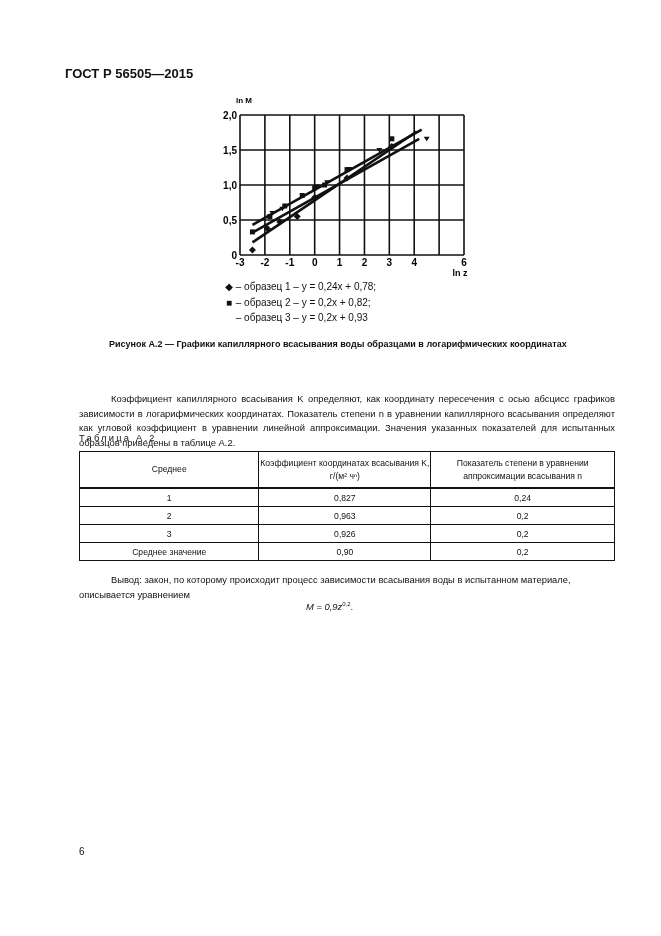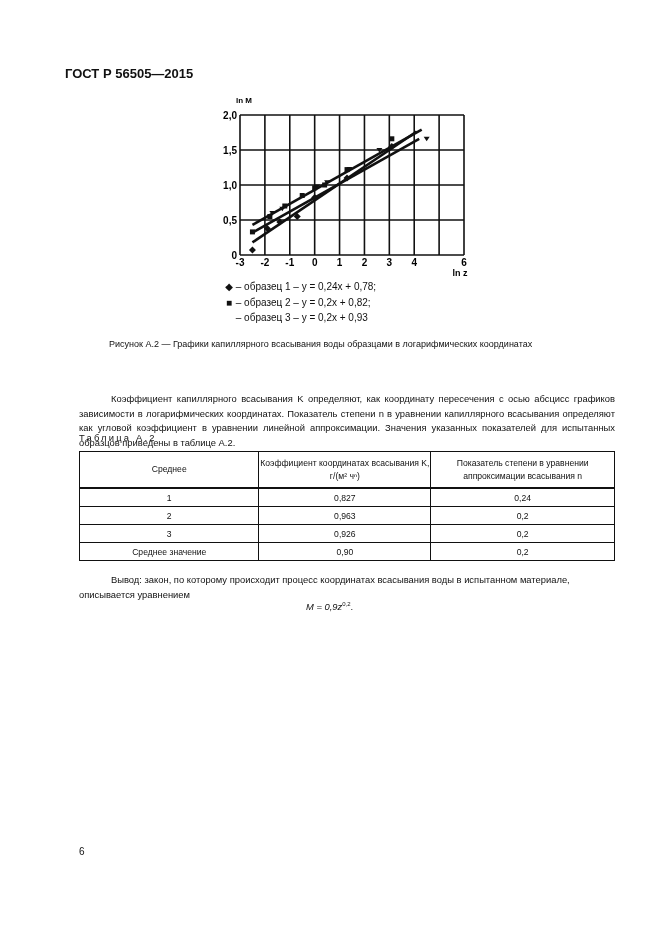--- a/index.html
+++ b/index.html
@@ -4,21 +4,21 @@
   <style>
     html, body { margin: 0; padding: 0; background: #ffffff; }
     body { width: 661px; height: 936px; position: relative; overflow: hidden;
            font-family: "Liberation Sans", sans-serif; color: #111; }
     .header { position: absolute; left: 65px; top: 66px; font-weight: bold; font-size: 13px; }
     .chart-wrap { position: absolute; left: 218px; top: 88px; width: 270px; height: 240px; }
     .chart-wrap svg { position: absolute; left: 0; top: 0; }
     .legend { position: absolute; left: 225px; top: 279px; font-size: 10px; font-weight: normal; line-height: 15.5px; font-style: normal; }
     .legend .row { white-space: nowrap; }
     .legend .mk { display: inline-block; width: 8px; text-align: center; }
-    .caption { position: absolute; left: 109px; top: 339px; font-size: 9px; }
+    .caption { position: absolute; left: 109px; top: 339px; font-size: 9px; font-weight: bold; }
     .para { position: absolute; left: 79px; top: 392px; width: 536px; font-size: 9.4px; line-height: 14.7px; text-align: justify; }
     .para .ind { display: inline-block; width: 32px; }
     .tbl-title { position: absolute; left: 79px; top: 432px; font-size: 9.4px; letter-spacing: 2.2px; }
     table { position: absolute; left: 79px; top: 451px; width: 536px; border-collapse: collapse; font-size: 8.6px; }
     th, td { border: 1px solid #111; text-align: center; padding: 0; }
     thead th { font-weight: normal; height: 35px; line-height: 13px; border-bottom: 2px solid #111; }
     tbody td { height: 17px; }
     .c1 { width: 180px; } .c2 { width: 172px; } .c3 { width: 184px; }
     .concl { position: absolute; left: 79px; top: 573px; width: 536px; font-size: 9.4px; line-height: 14.7px; }
     .concl .ind { display: inline-block; width: 32px; }
@@ -138,17 +138,17 @@
       <td>0,2</td>
     </tr>
     <tr>
       <td>Среднее значение</td>
       <td>0,90</td>
       <td>0,2</td>
     </tr>
   </tbody>
 </table>
 
-<div class="concl"><span class="ind"></span><span>Вывод: закон, по которому происходит процесс координатах всасывания воды в испытанном материале, описывается уравнением</span></div>
+<div class="concl"><span class="ind"></span><span>Вывод: закон, по которому происходит процесс зависимости всасывания воды в испытанном материале, описывается уравнением</span></div>
 
 <div class="formula"><i>M = 0,9z</i><sup>0,2</sup><span>.</span></div>
 
 <div class="pagenum">6</div>
 
 </body></html>

